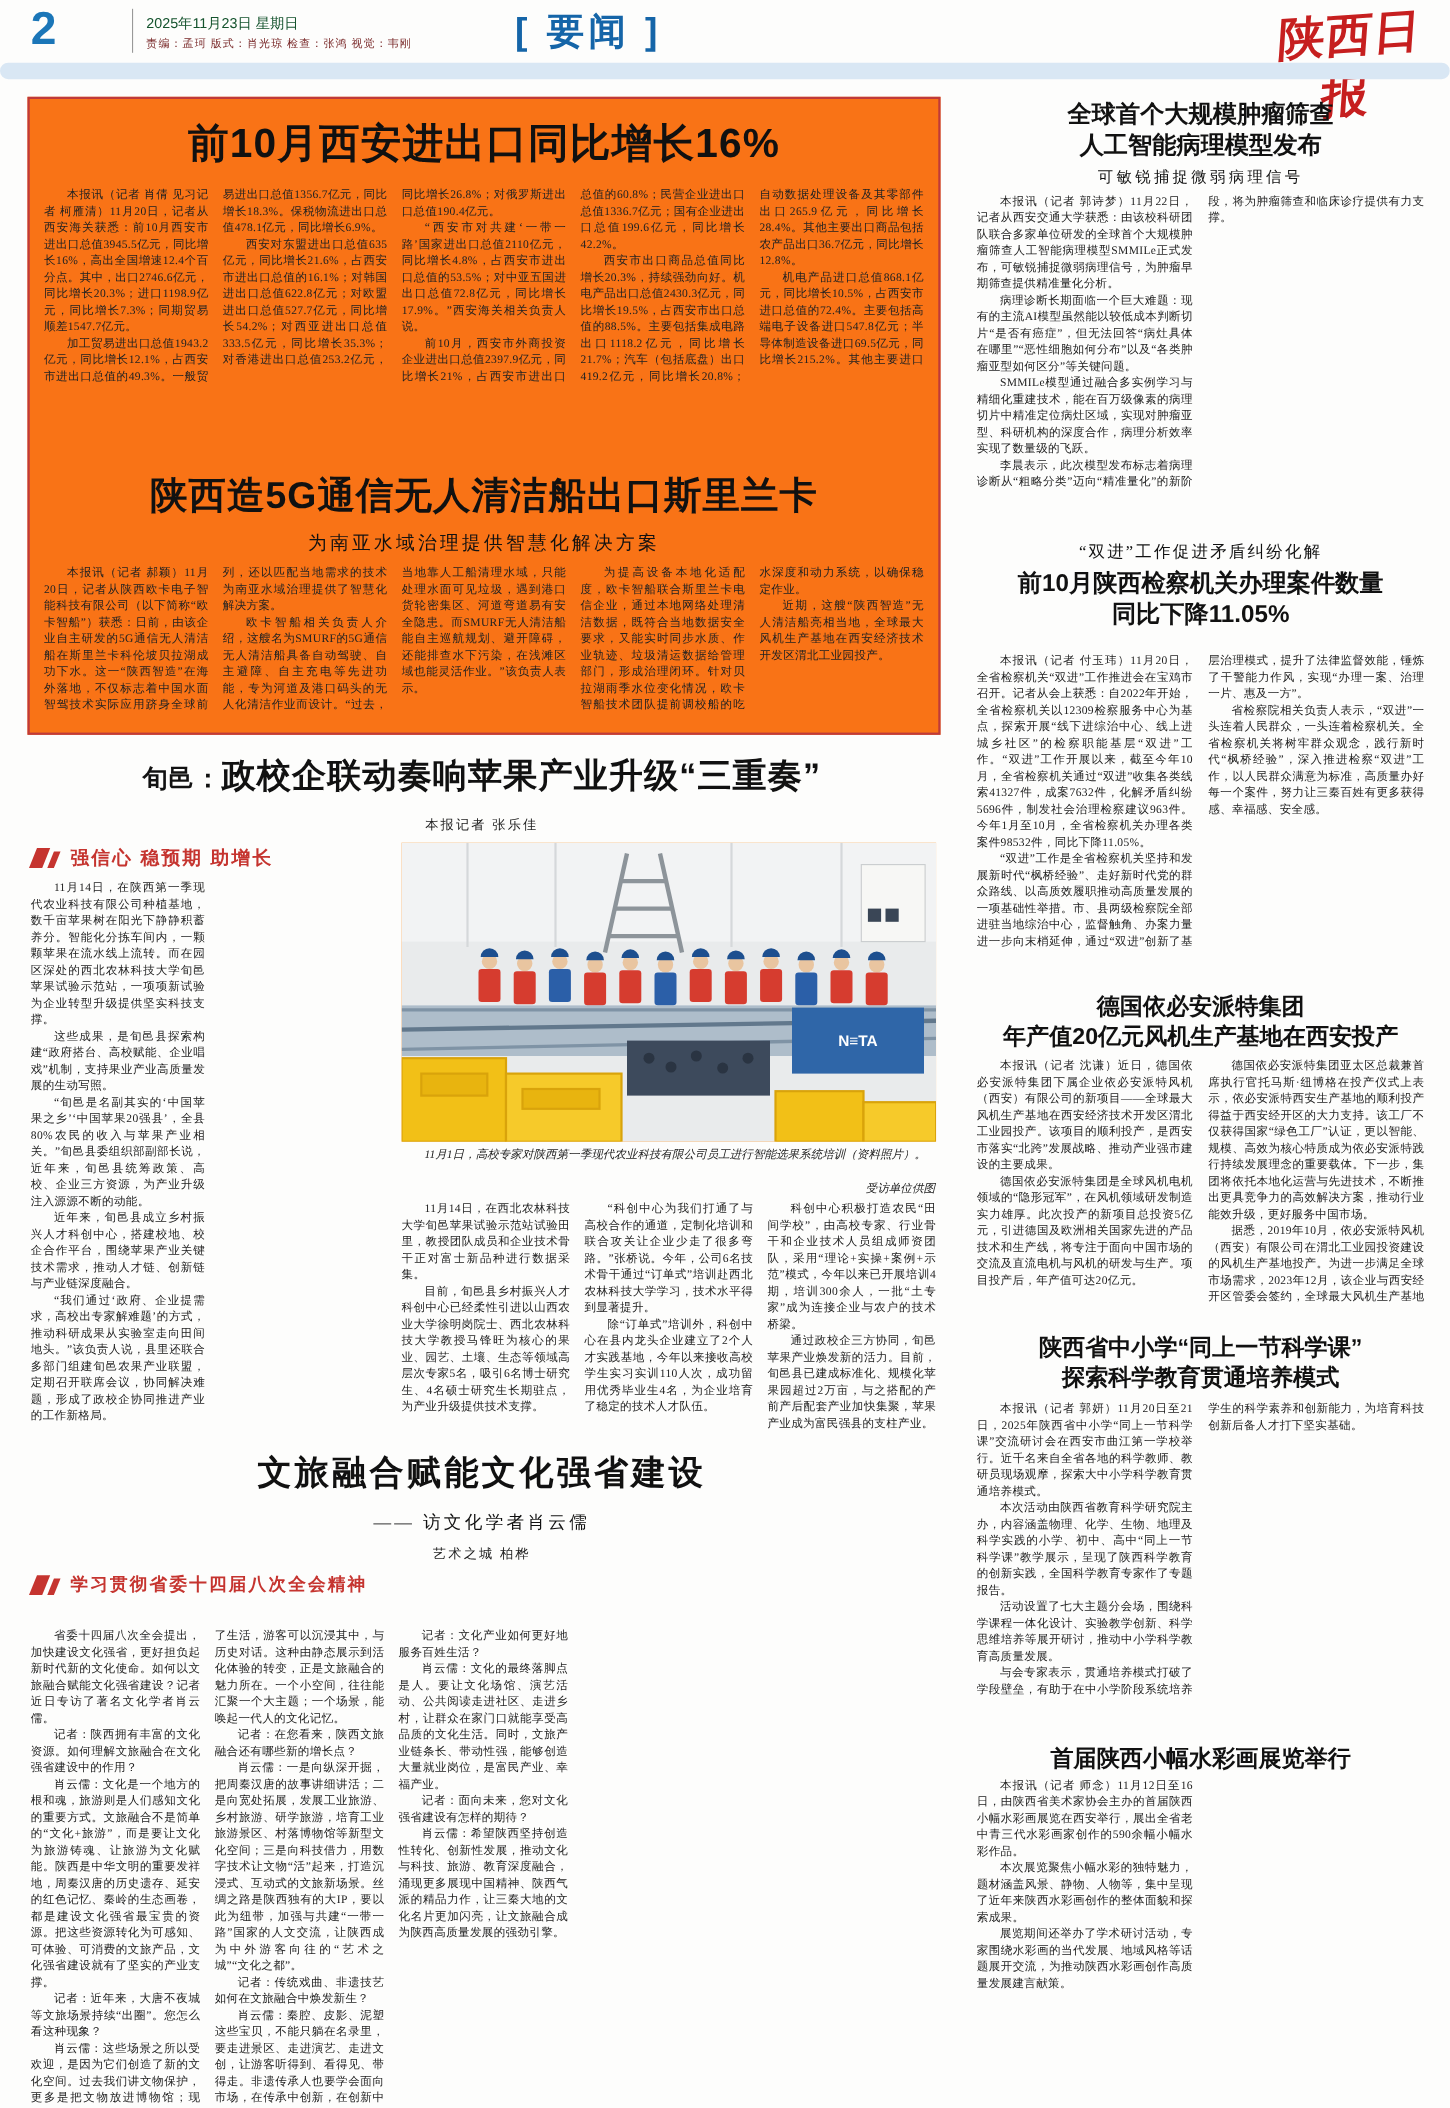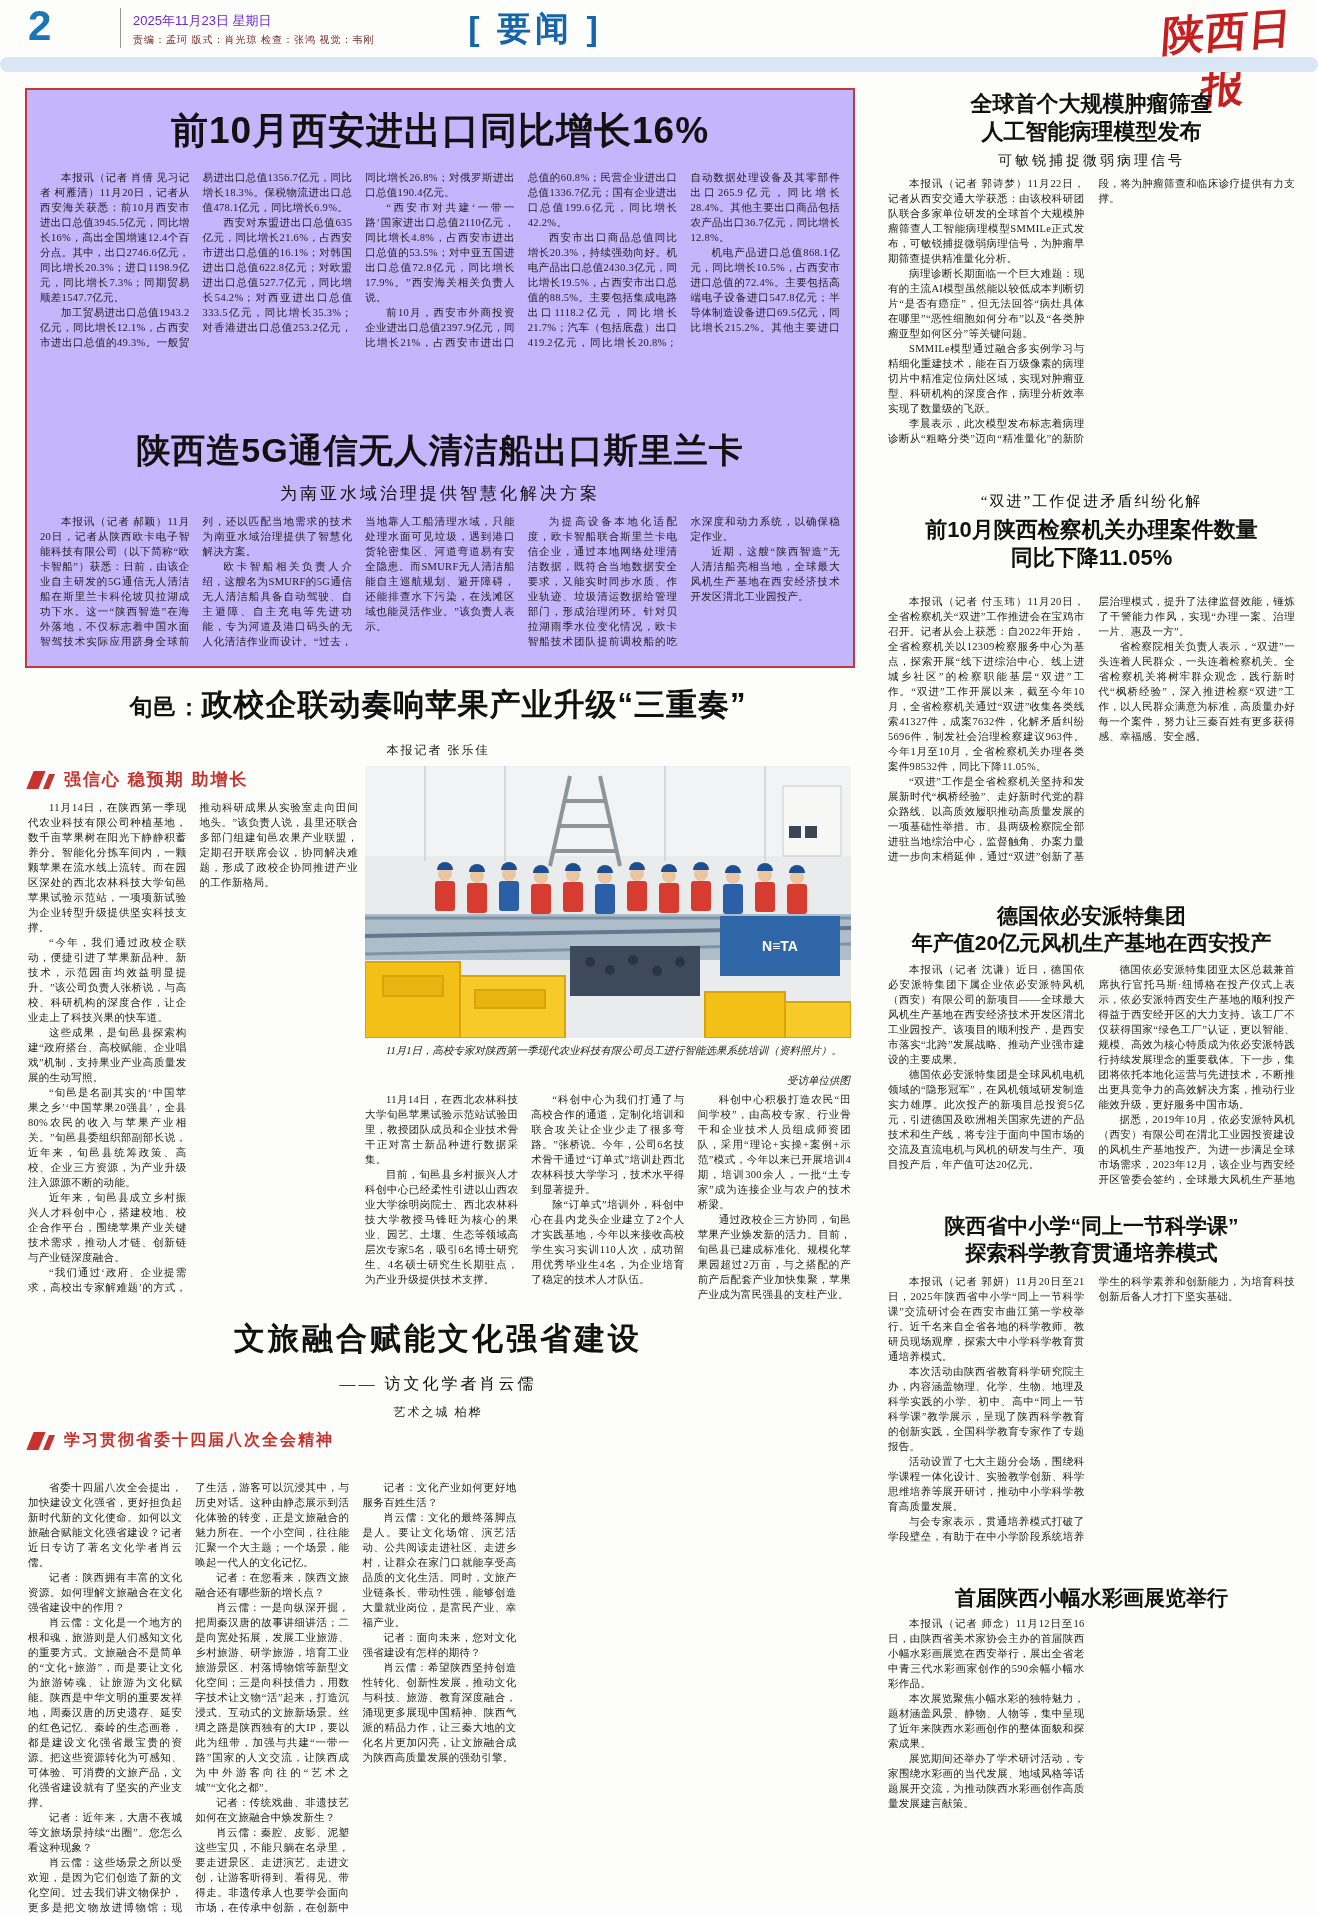--- a/index.html
+++ b/index.html
@@ -11,33 +11,33 @@
   .p{margin:0;text-indent:2em;text-align:justify;font-size:10.5px;line-height:15px;letter-spacing:.3px;color:#222;}
   .body-sm .p{font-size:10.5px;line-height:15px;}
   .byline{text-align:center;font-size:12px;color:#222;letter-spacing:2px;}
   .kicker{text-align:center;font-size:15px;color:#111;letter-spacing:2px;}
   .subhead{text-align:center;font-size:15px;color:#111;letter-spacing:3px;}
   .flag{display:flex;align-items:center;gap:8px;}
   .flag-text{color:#c5342f;font-family:"Liberation Sans",sans-serif;font-weight:bold;font-size:17px;letter-spacing:2px;white-space:nowrap;}
   .flag-icon{position:relative;width:26px;height:18px;flex:0 0 26px;}
   .flag-icon::before{content:"";position:absolute;left:0;top:0;width:12px;height:18px;background:#c5342f;transform:skewX(-22deg);}
   .flag-icon::after{content:"";position:absolute;left:16px;top:3px;width:6px;height:15px;background:#c5342f;transform:skewX(-22deg);}
-  .redbox{border:2px solid #bf3a3a;background:#c4b5fd;}
+  .redbox{border:2px solid #bf3a3a;background:#f97316;}
   .caption{font-size:10.5px;line-height:14px;font-style:italic;color:#222;text-align:justify;text-indent:2em;}
   .credit{font-size:10.5px;font-style:italic;color:#222;text-align:right;}
   .mast-divider{width:1px;background:#999;}
   .strip{background:#d9e7f4;border-radius:8px;}
 </style>
 </head>
 <body>
 
 <div class="abs" style="left:0;top:0;width:1318px;height:55px;">
   <div class="abs" style="left:28px;top:2px;font-family:'Liberation Sans',sans-serif;font-weight:bold;font-size:42px;color:#1b76b8;">2</div>
   <div class="abs mast-divider" style="left:120px;top:8px;height:40px;"></div>
-  <div class="abs" style="left:133px;top:12px;font-size:13px;font-family:'Liberation Sans',sans-serif;color:#6d28d9;">2025年11月23日  星期日</div>
+  <div class="abs" style="left:133px;top:12px;font-size:13px;font-family:'Liberation Sans',sans-serif;color:#14532d;">2025年11月23日  星期日</div>
   <div class="abs" style="left:133px;top:33px;font-size:10px;color:#7a2a2a;letter-spacing:1px;">责编：孟珂  版式：肖光琼  检查：张鸿  视觉：韦刚</div>
   <div class="abs" style="left:395px;top:6px;width:280px;text-align:center;font-family:'Liberation Sans',sans-serif;font-weight:bold;font-size:34px;color:#1565a8;letter-spacing:4px;">[ 要闻 ]</div>
   <div class="abs" style="left:1140px;top:4px;width:170px;text-align:center;font-family:'DejaVu Serif',serif;font-weight:bold;font-size:42px;color:#c61f1f;transform:skewX(-8deg) rotate(-4deg);letter-spacing:1px;">陕西日报</div>
 </div>
 <div class="abs strip" style="left:0;top:57px;width:1318px;height:15px;"></div>
 
 <div class="abs redbox" style="left:25px;top:88px;width:826px;height:576px;">
   <div class="abs hd" style="left:13px;top:16px;width:800px;font-size:37px;letter-spacing:1px;">前10月西安进出口同比增长16%</div>
   <div class="abs cols body-sm" style="left:13px;top:80px;width:800px;height:182px;column-count:5;column-gap:13px;">
       <p class="p">本报讯（记者 肖倩 见习记者 柯雁清）11月20日，记者从西安海关获悉：前10月西安市进出口总值3945.5亿元，同比增长16%，高出全国增速12.4个百分点。其中，出口2746.6亿元，同比增长20.3%；进口1198.9亿元，同比增长7.3%；同期贸易顺差1547.7亿元。</p>
@@ -63,21 +63,20 @@
 </div>
 <div class="abs byline" style="left:25px;top:742px;width:826px;">本报记者  张乐佳</div>
 
 <div class="abs flag" style="left:30px;top:768px;width:330px;">
   <span class="flag-icon"></span>
   <span class="flag-text">强信心  稳预期  助增长</span>
 </div>
 
 <div class="abs cols" style="left:28px;top:800px;width:330px;height:508px;column-count:2;column-gap:13px;">
     <p class="p">11月14日，在陕西第一季现代农业科技有限公司种植基地，数千亩苹果树在阳光下静静积蓄养分。智能化分拣车间内，一颗颗苹果在流水线上流转。而在园区深处的西北农林科技大学旬邑苹果试验示范站，一项项新试验为企业转型升级提供坚实科技支撑。</p>
-    <p class="p">“今年，我们通过政校企联动，便捷引进了苹果新品种、新技术，示范园亩均效益明显提升。”该公司负责人张桥说，与高校、科研机构的深度合作，让企业走上了科技兴果的快车道。</p>
     <p class="p">这些成果，是旬邑县探索构建“政府搭台、高校赋能、企业唱戏”机制，支持果业产业高质量发展的生动写照。</p>
     <p class="p">“旬邑是名副其实的‘中国苹果之乡’‘中国苹果20强县’，全县80%农民的收入与苹果产业相关。”旬邑县委组织部副部长说，近年来，旬邑县统筹政策、高校、企业三方资源，为产业升级注入源源不断的动能。</p>
     <p class="p">近年来，旬邑县成立乡村振兴人才科创中心，搭建校地、校企合作平台，围绕苹果产业关键技术需求，推动人才链、创新链与产业链深度融合。</p>
     <p class="p">“我们通过‘政府、企业提需求，高校出专家解难题’的方式，推动科研成果从实验室走向田间地头。”该负责人说，县里还联合多部门组建旬邑农果产业联盟，定期召开联席会议，协同解决难题，形成了政校企协同推进产业的工作新格局。</p>
   </div>
 
 <div class="abs" style="left:365px;top:766px;width:486px;height:272px;background:#fdba74;overflow:hidden;">
   <svg width="486" height="272" viewBox="0 0 486 272" preserveAspectRatio="none">
     <rect x="0" y="0" width="486" height="272" fill="#e9ebec"></rect>
     <rect x="0" y="0" width="486" height="90" fill="#f2f3f4"></rect>

